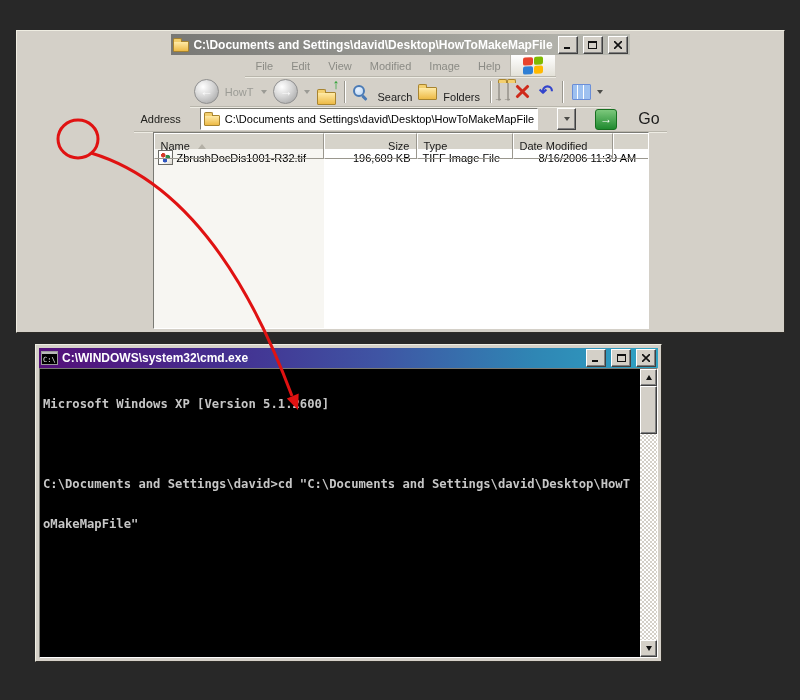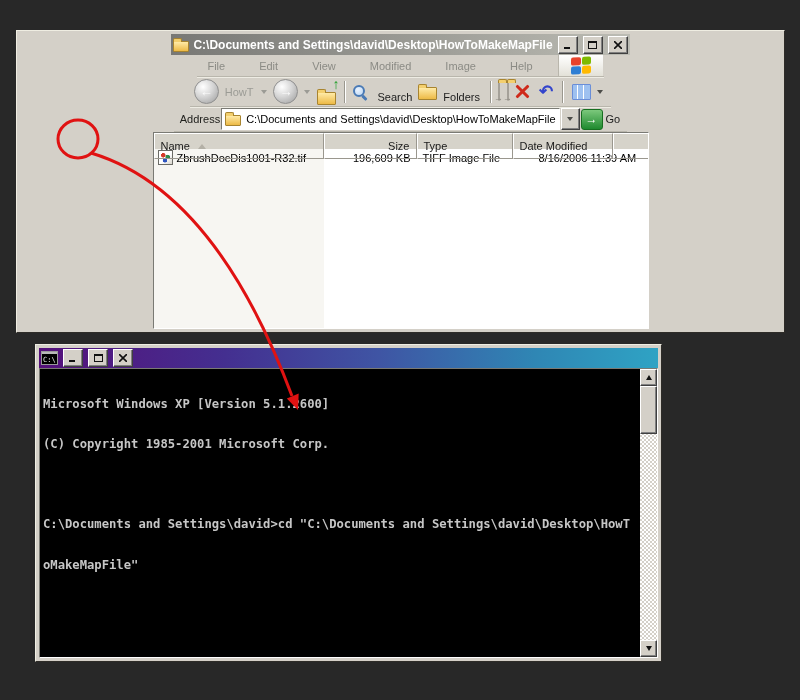--- a/index.html
+++ b/index.html
@@ -9,21 +9,21 @@
   }
   
   .window{position:absolute;background:#d4d0c8;box-sizing:border-box;padding:3px;
     border:1px solid;border-color:#efede2 #2e2c28 #2e2c28 #efede2;}
   .titlebar{height:21px;display:flex;align-items:center;padding:0 2px;gap:4px;}
   .title-text{color:#fff;font-weight:bold;font-size:12px;flex:1;white-space:nowrap;overflow:hidden;}
   .win-btn{width:18px;height:16px;background:#d4d0c8;border:1px solid;border-color:#fff #404040 #404040 #fff;
     box-shadow:inset -1px -1px 0 #808080;display:flex;align-items:center;justify-content:center;margin-left:1px;}
   .raised{border:1px solid;border-color:#fff #404040 #404040 #fff;box-shadow:inset -1px -1px 0 #808080;background:#d4d0c8;}
   .sunken{border:1px solid;border-color:#7a7a74 #fff #fff #7a7a74;}
-  .band{display:flex;align-items:center;border-bottom:1px solid #b9b6ac;box-shadow:0 1px 0 #eeece4;gap:16px;}
+  .band{display:flex;align-items:center;border-bottom:1px solid #b9b6ac;box-shadow:0 1px 0 #eeece4;}
   
   #explorer{left:16px;top:30px;width:769px;height:303px;display:flex;flex-direction:column;align-items:center;}
   #explorer .titlebar{background:linear-gradient(90deg,#787875,#9c9c96 55%,#bcbcb4);}
   .menubar{height:21px;padding:0 1px;}
   .menu-item{color:#8b8b85;font-size:11px;padding:1px 9px;}
   .logo-panel{margin-left:auto;align-self:stretch;width:44px;background:linear-gradient(#ffffff,#e3e1d8);
     border-left:1px solid #b9b6ac;display:flex;align-items:center;justify-content:center;}
   .winflag{width:20px;height:17px;display:grid;grid-template-columns:1fr 1fr;grid-template-rows:1fr 1fr;gap:1px;transform:skewY(-4deg);}
   .winflag div{border-radius:2px;}
   .toolbar{height:29px;padding:0 4px;gap:2px;}
@@ -53,29 +53,29 @@
     transform:rotate(-45deg);border-radius:1px;}
   .arrow-mini{position:absolute;right:-3px;bottom:-2px;font-size:9px;color:#8d8a82;font-weight:bold;}
   .x-glyph{position:relative;width:17px;height:17px;flex:none;margin:0 3px;}
   .x-glyph::before,.x-glyph::after{content:"";position:absolute;left:0;top:7px;width:17px;height:3px;
     background:#cf2a1b;border-radius:1px;}
   .x-glyph::before{transform:rotate(45deg);}
   .x-glyph::after{transform:rotate(-45deg);}
   .undo-glyph{color:#3344cc;font-size:17px;font-weight:bold;line-height:17px;margin:0 3px;flex:none;}
   .views-glyph{width:17px;height:14px;flex:none;border:1px solid #6a8ed8;border-radius:1px;margin-left:2px;
     background:linear-gradient(90deg,#9ec1f0 0 4px,#fff 4px 5px,#9ec1f0 5px 10px,#fff 10px 11px,#9ec1f0 11px 17px);}
-  .addressbar{height:24px;gap:1px;padding:0 3px;border-bottom:1px solid #b9b6ac;}
+  .addressbar{height:24px;gap:19px;padding:0 3px;border-bottom:1px solid #b9b6ac;}
   .addr-label{font-size:11px;color:#21211e;padding-left:3px;}
   .addr-input{flex:1;height:20px;background:#fff;display:flex;align-items:center;padding:0 3px;gap:5px;
     font-size:11px;color:#000;}
   .addr-drop{width:17px;height:20px;display:flex;align-items:center;justify-content:center;}
   .go-btn{width:20px;height:19px;border-radius:3px;flex:none;
     background:linear-gradient(#7cc87c,#1f8a2f);border:1px solid #176f20;
     color:#fff;font-weight:bold;font-size:12px;display:flex;align-items:center;justify-content:center;}
-  .go-label{font-size:11px;color:#1c1c1c;margin:0 4px 0 2px;}
+  .go-label{font-size:16px;color:#1c1c1c;margin:0 4px 0 2px;}
   .list{position:relative;flex:1;background:#fff;overflow:hidden;}
   .header-row{display:flex;height:16px;background:#d6d3ca;position:relative;z-index:2;}
   .hcell{box-sizing:border-box;flex:none;border-top:1px solid #fff;border-left:1px solid #fff;
     border-right:1px solid #9a978e;border-bottom:1px solid #9a978e;
     font-size:11px;color:#1a1a1a;display:flex;align-items:center;padding:12px 6px;white-space:nowrap;}
   .hcell.filler{flex:1;border-right:none;}
   .sort-up{width:0;height:0;border-left:4px solid transparent;border-right:4px solid transparent;
     border-bottom:5px solid #b3b0a6;margin-left:8px;}
   .name-col-shade{position:absolute;left:0;top:16px;bottom:0;width:170px;background:#f7f6f2;z-index:0;}
   .file-row{position:relative;z-index:1;display:flex;height:17px;align-items:center;font-size:11px;color:#000;}
@@ -237,41 +237,41 @@
       </span>
     </div>
   </div>
 </div>
 
 <div id="cmd" class="window">
   <div class="titlebar">
     <span class="cmd-icon">
         <span>C:\</span>
       </span>
+    <span class="title-text">C:\WINDOWS\system32\cmd.exe</span>
     <span class="win-btn">
       <svg width="8" height="8" viewBox="0 0 8 8">
           <rect x="0" y="6" width="6" height="2" fill="#111"></rect>
         </svg>
     </span>
     <span class="win-btn">
       <svg width="9" height="8" viewBox="0 0 9 8">
           <rect x="0.5" y="0.5" width="8" height="7" fill="none" stroke="#111"></rect>
           <rect x="0" y="0" width="9" height="2" fill="#111"></rect>
         </svg>
     </span>
     <span class="win-btn">
       <svg width="8" height="8" viewBox="0 0 8 8">
           <path d="M0 0 L8 8 M8 0 L0 8" stroke="#111" stroke-width="1.6"></path>
         </svg>
     </span>
   </div>
   <div class="cmd-body">
     <div class="cmd-text">
       <div class="cmd-line">Microsoft Windows XP [Version 5.1.2600]</div>
-      <div class="cmd-line">(C) Copyright 1985-2001 Microsoft Corp.</div>
       <div class="cmd-line"></div>
       <div class="cmd-line">C:\Documents and Settings\david&gt;cd "C:\Documents and Settings\david\Desktop\HowT</div>
       <div class="cmd-line">oMakeMapFile"</div>
     </div>
     <div class="cmd-scroll">
       <span class="scroll-btn raised">
           <span class="tri-up"></span>
         </span>
       <span class="scroll-thumb raised"></span>
       <span style="flex:1"></span>

